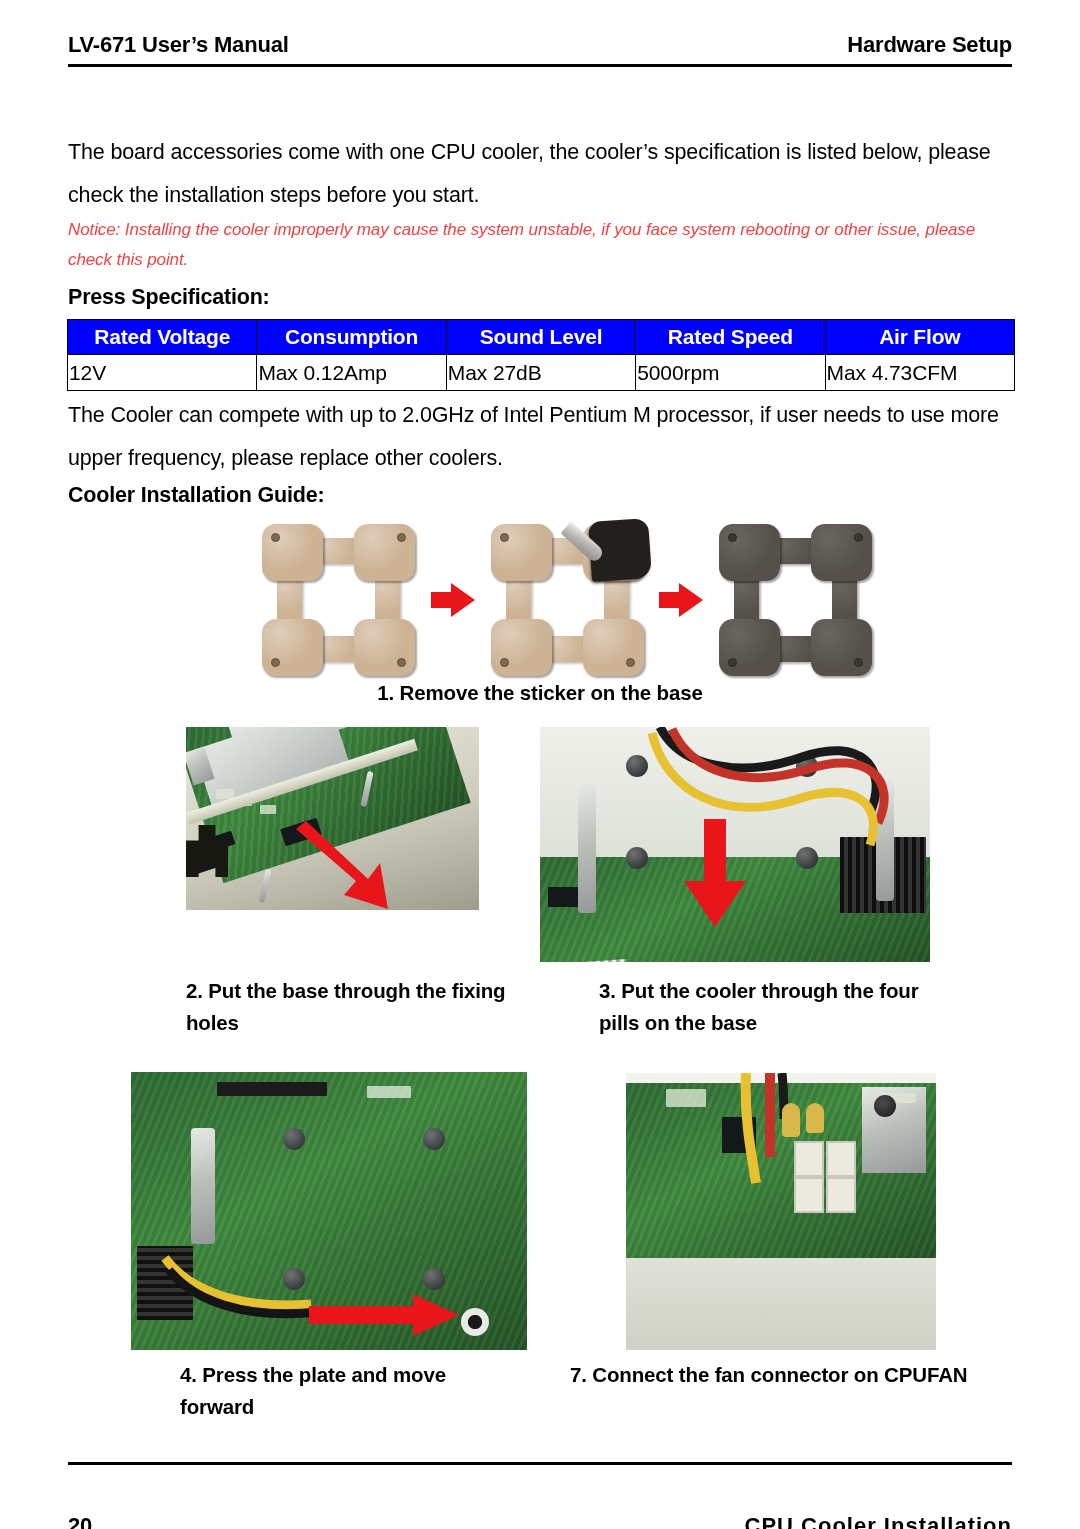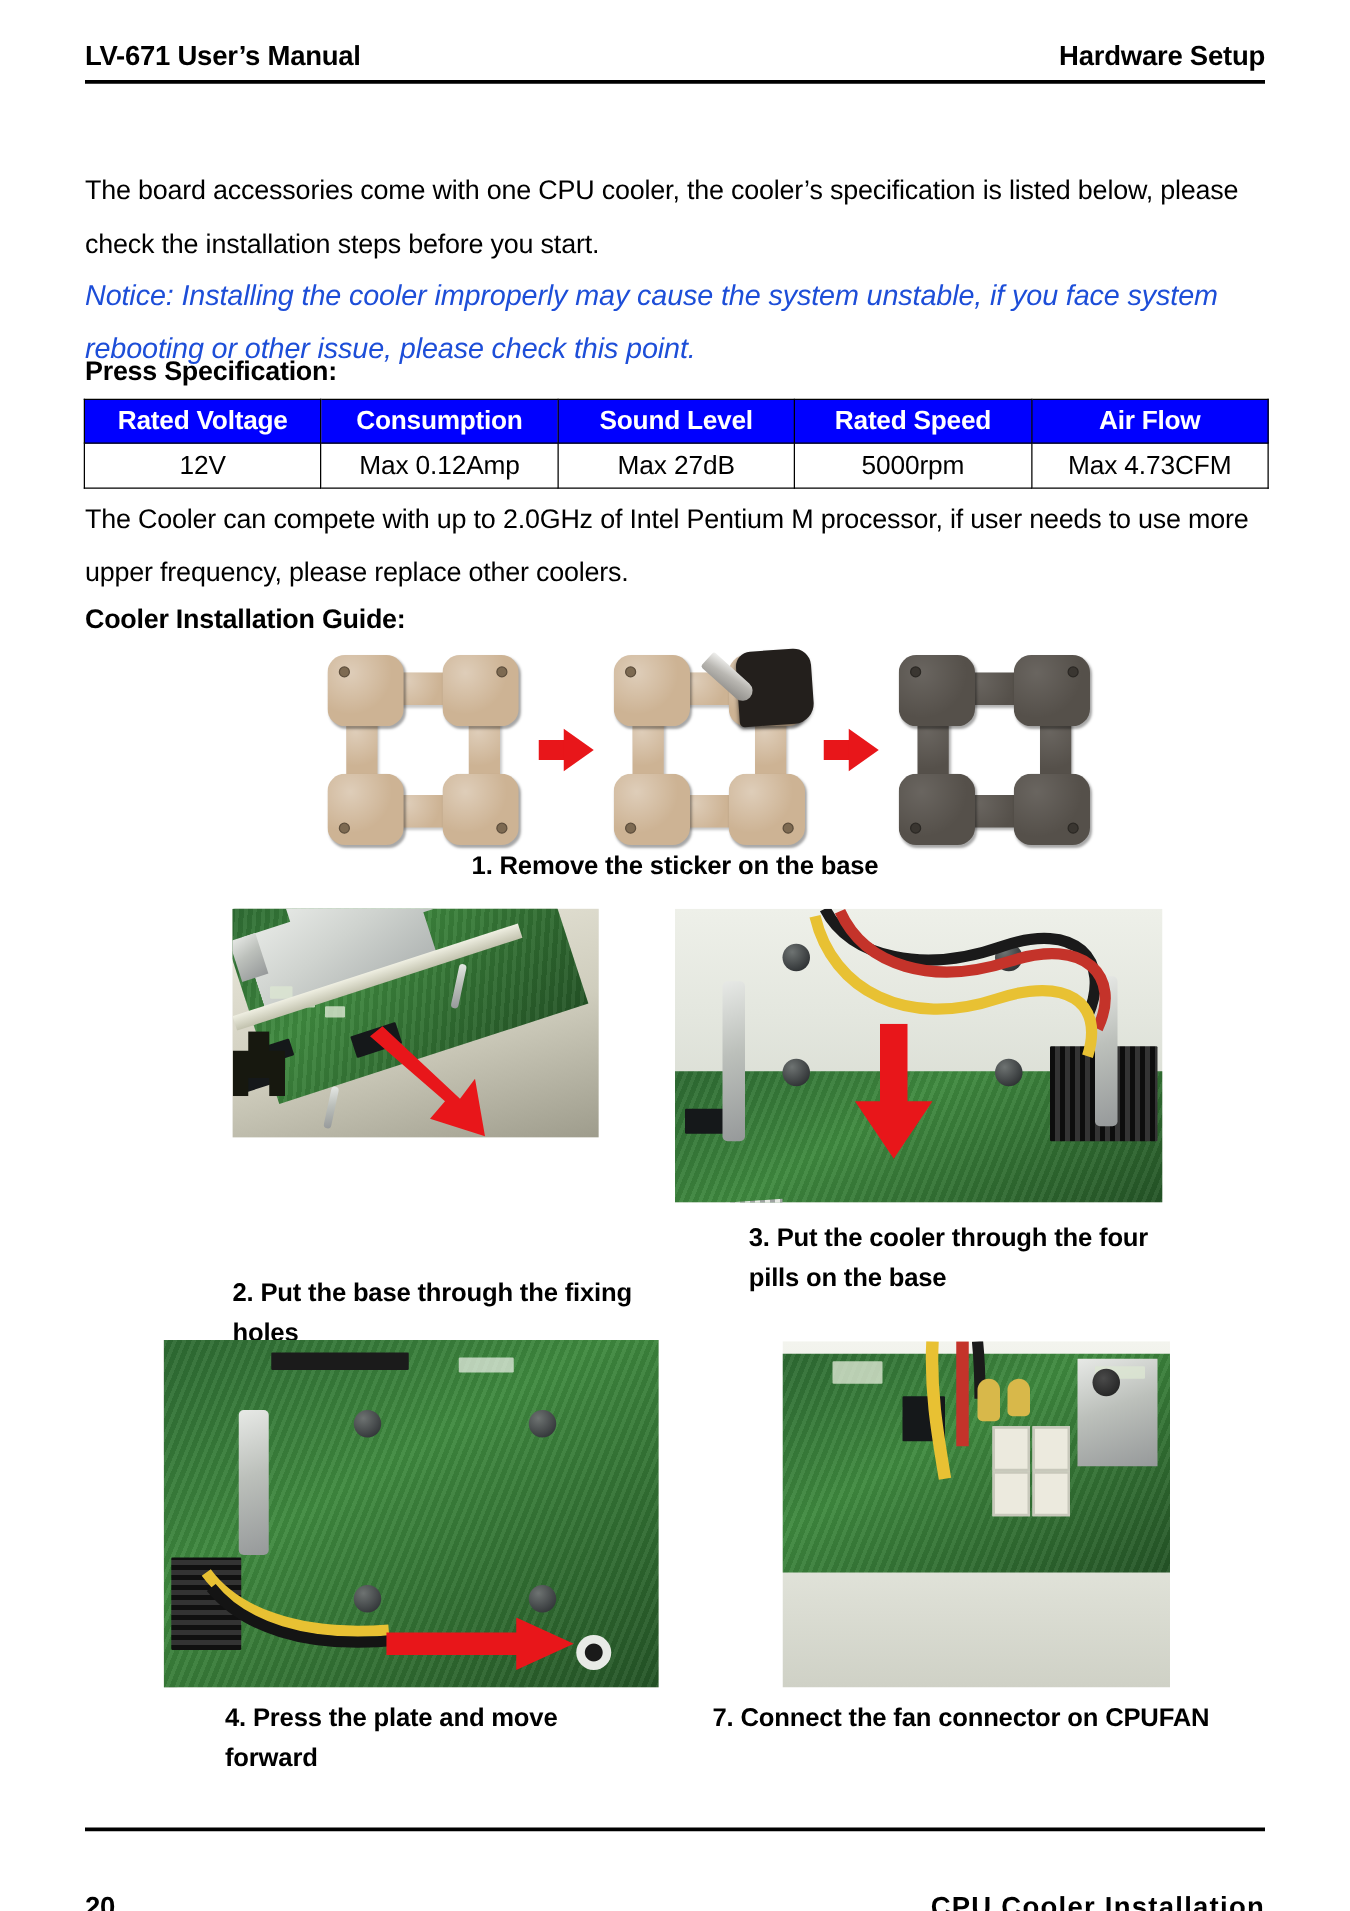--- a/index.html
+++ b/index.html
@@ -59,24 +59,24 @@
     line-height: 43px;
     letter-spacing: -0.15px;
   }
   .p1 { top: 131px; }
   .p2 { top: 394px; }
 
   .notice {
     position: absolute;
     left: 68px; top: 215px;
     width: 948px;
-    font-size: 23px;
-    line-height: 42px;
+    font-size: 17px;
+    line-height: 30px;
     font-style: italic;
-    color: #1d4ed8;
+    color: #ef4444;
     letter-spacing: -0.1px;
   }
 
   .sub-heading {
     position: absolute;
     left: 68px;
     font-size: 21.5px;
     font-weight: bold;
     letter-spacing: -0.2px;
   }
@@ -100,21 +100,20 @@
     border: 1px solid #000;
     text-align: center;
     letter-spacing: -0.2px;
   }
   .spec-table td {
     background: #ffffff;
     color: #000;
     font-size: 21px;
     height: 33px;
     border: 1px solid #000;
-    text-align: center;
     letter-spacing: -0.1px;
   }
 
   
   .fig-row1 {
     position: absolute;
     left: 262px; top: 522px;
     width: 610px; height: 155px;
     display: flex;
     align-items: center;
@@ -242,21 +241,21 @@
 
   
   .ph2 { left: 186px; top: 727px; width: 293px; height: 183px; }
   
   .ph3 { left: 540px; top: 727px; width: 390px; height: 235px; }
   
   .ph4 { left: 131px; top: 1072px; width: 396px; height: 278px; }
   
   .ph5 { left: 626px; top: 1073px; width: 310px; height: 277px; }
 
-  .cap2 { left: 186px; top: 975px; width: 330px; margin-top: 44px; }
+  .cap2 { left: 186px; top: 975px; width: 330px; }
   .cap3 { left: 599px; top: 975px; width: 340px; }
   .cap4 { left: 180px; top: 1359px; width: 330px; }
   .cap5 { left: 570px; top: 1359px; width: 460px; }
 
   
   .pcb {
     position: absolute;
     background:
       repeating-linear-gradient(112deg, rgba(255,255,255,0.05) 0 3px, rgba(0,0,0,0.06) 3px 7px),
       linear-gradient(150deg, #2e6b33 0%, #3f8a3f 40%, #245426 100%);

